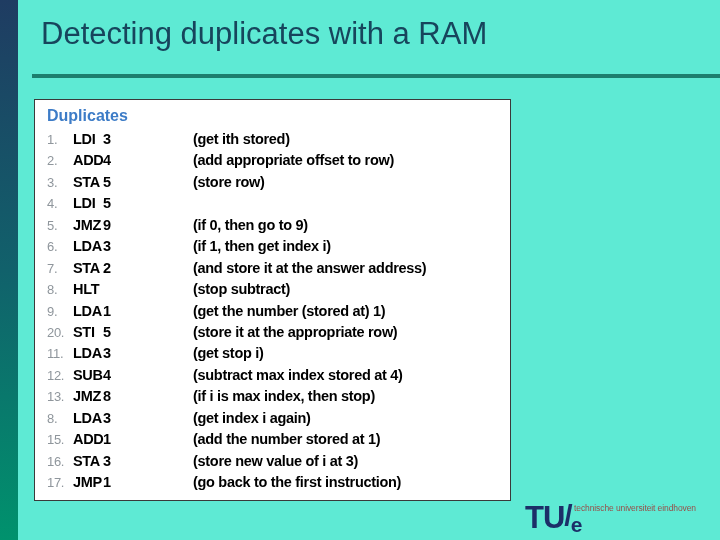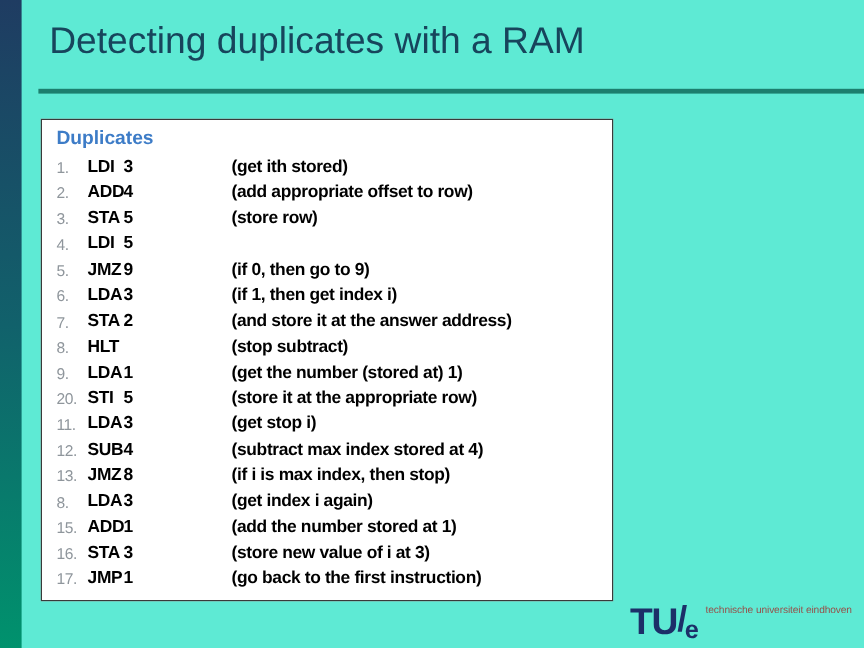--- a/index.html
+++ b/index.html
@@ -40,21 +40,21 @@
   }
   .logo{
     position:absolute; left:523px; top:500px; width:197px; height:40px;
     color:#1c2f68;
   }
   .logo-mark{position:absolute; left:2px; top:0; font-weight:bold; white-space:nowrap;}
   .logo-tu{font-size:31px; letter-spacing:-1px;}
   .logo-slash{font-size:30px; position:relative; top:-2px; margin-left:0px; margin-right:-2px;}
   .logo-e{font-size:21px; position:relative; top:4px;}
   .logo-tagline{
-    position:absolute; left:65px; top:3px; font-size:8.5px; letter-spacing:-0.1px;
+    position:absolute; left:51px; top:3px; font-size:8.5px; letter-spacing:-0.1px;
     color:#96504a; white-space:nowrap;
   }
 </style>
 </head>
 <body>
 
 <div class="slide">
   <div class="accent-bar"></div>
 
   <h1 class="slide-title">Detecting duplicates with a RAM</h1>

